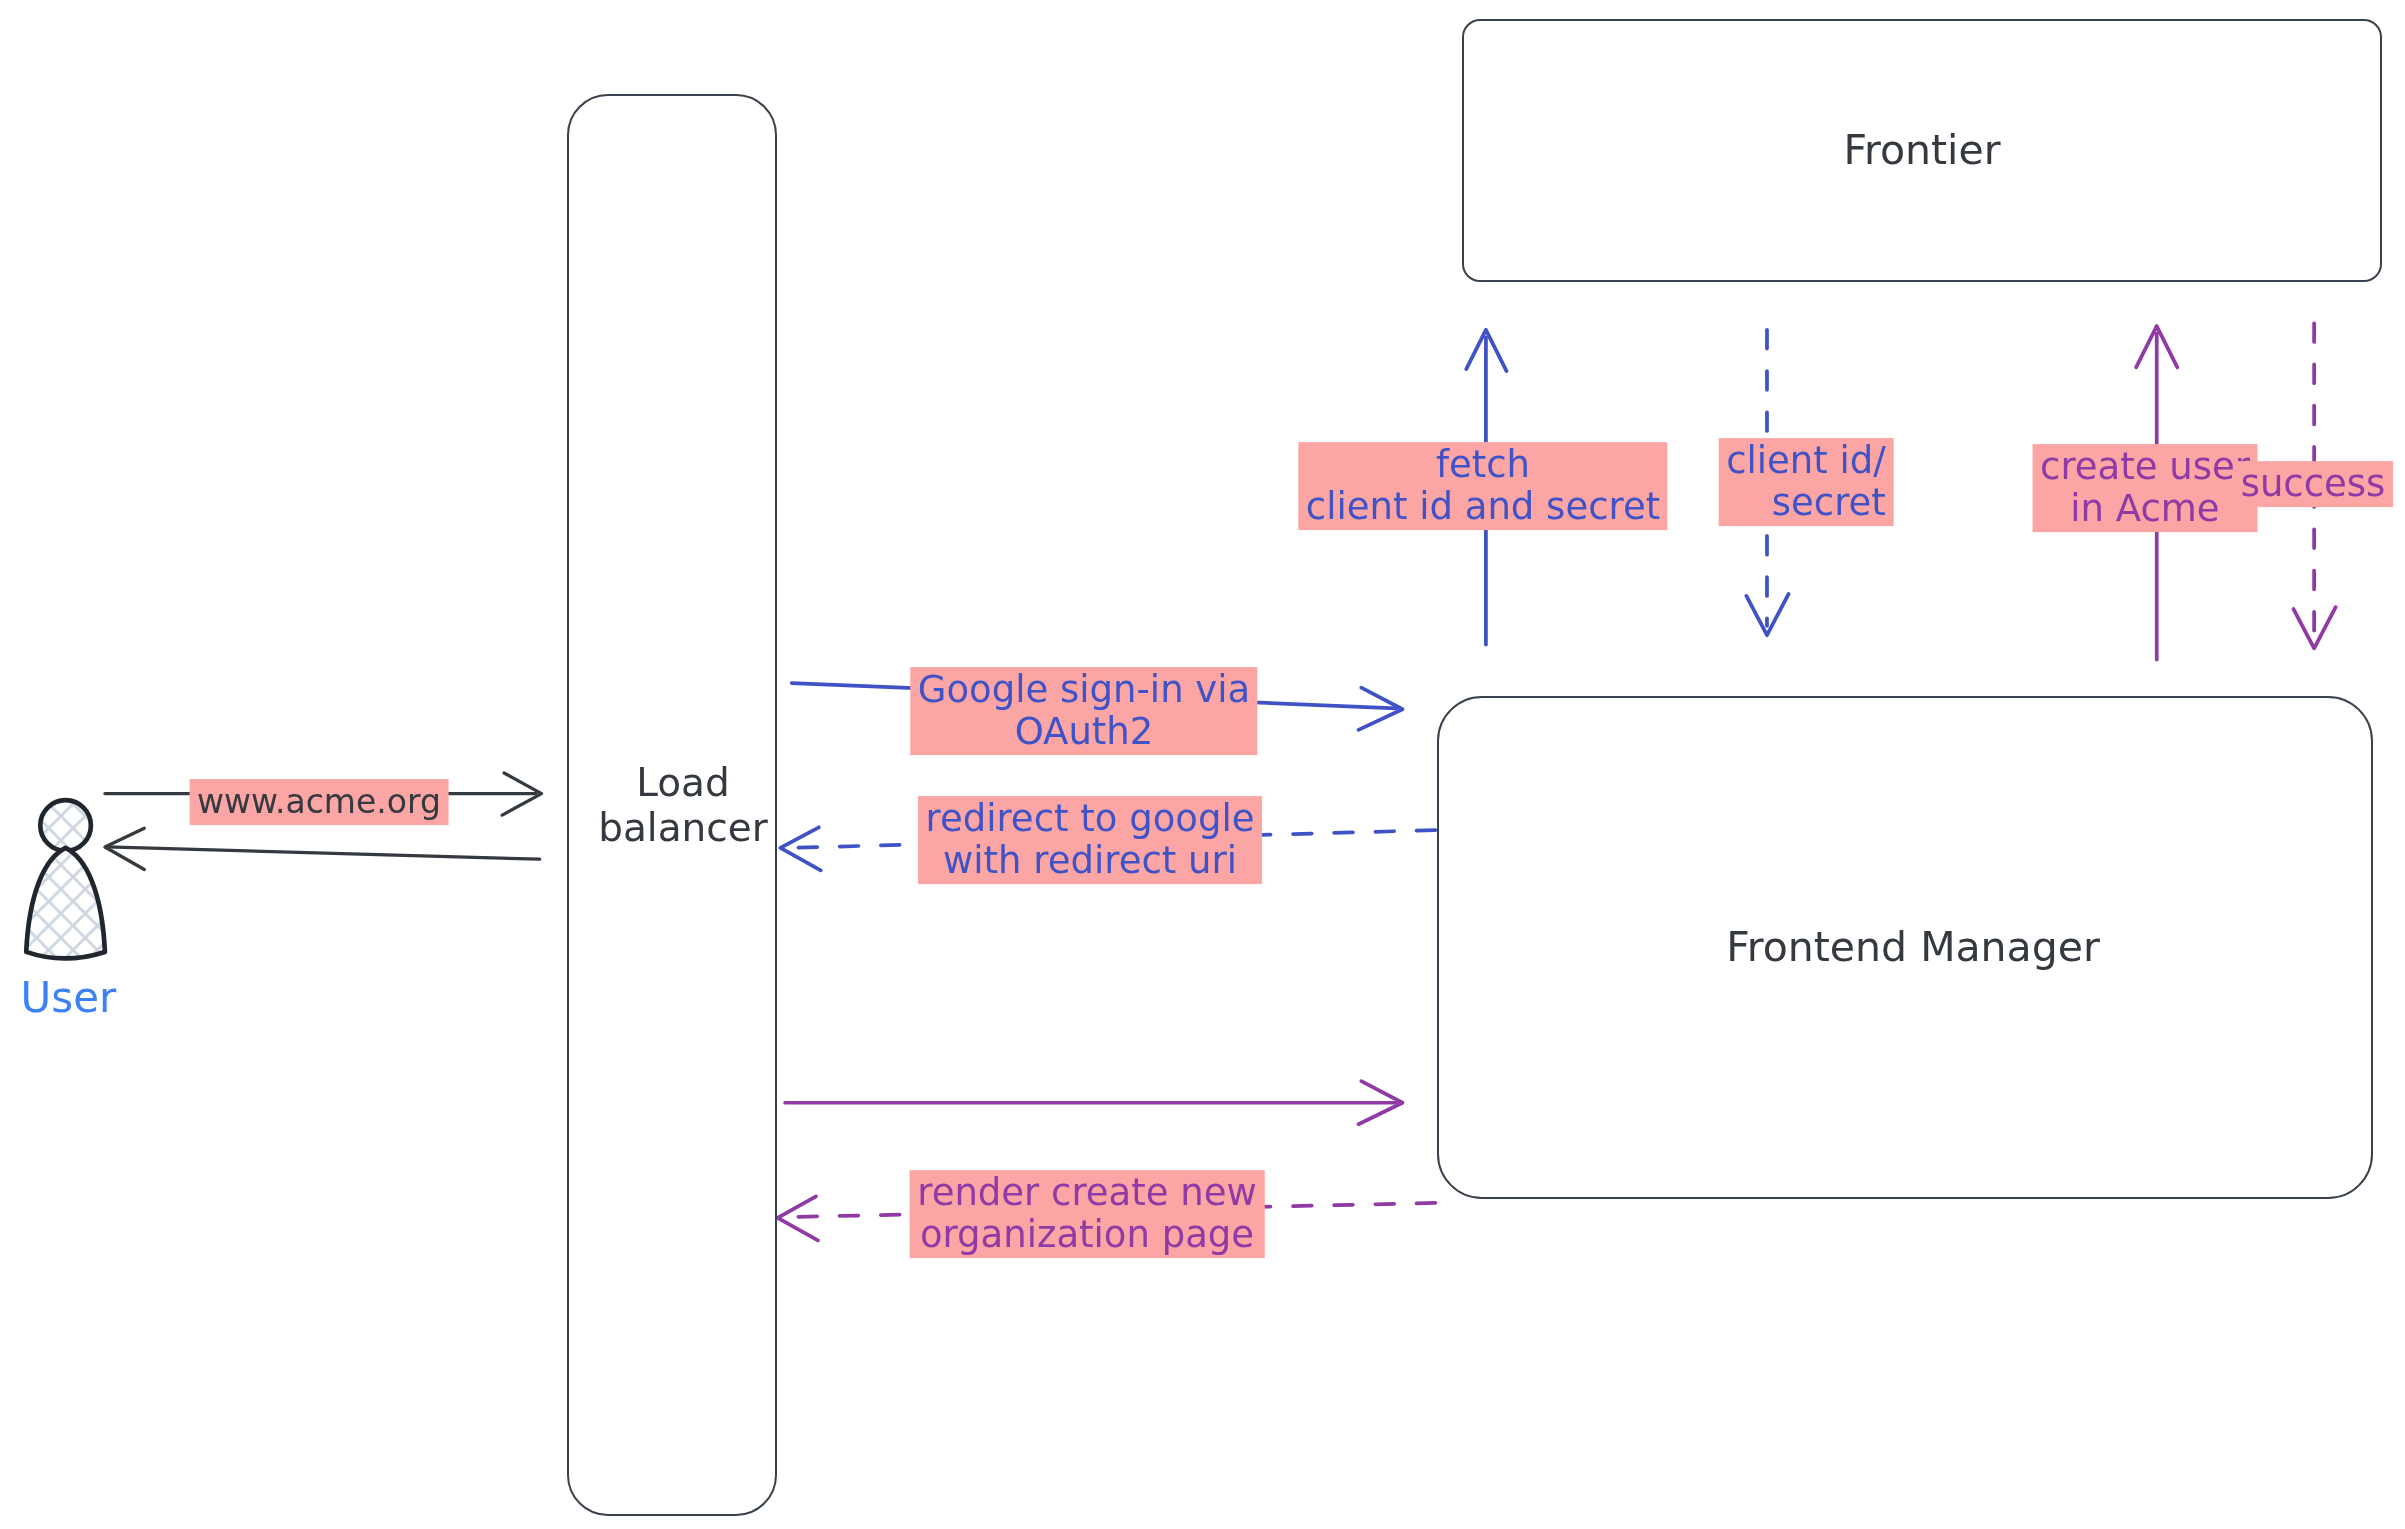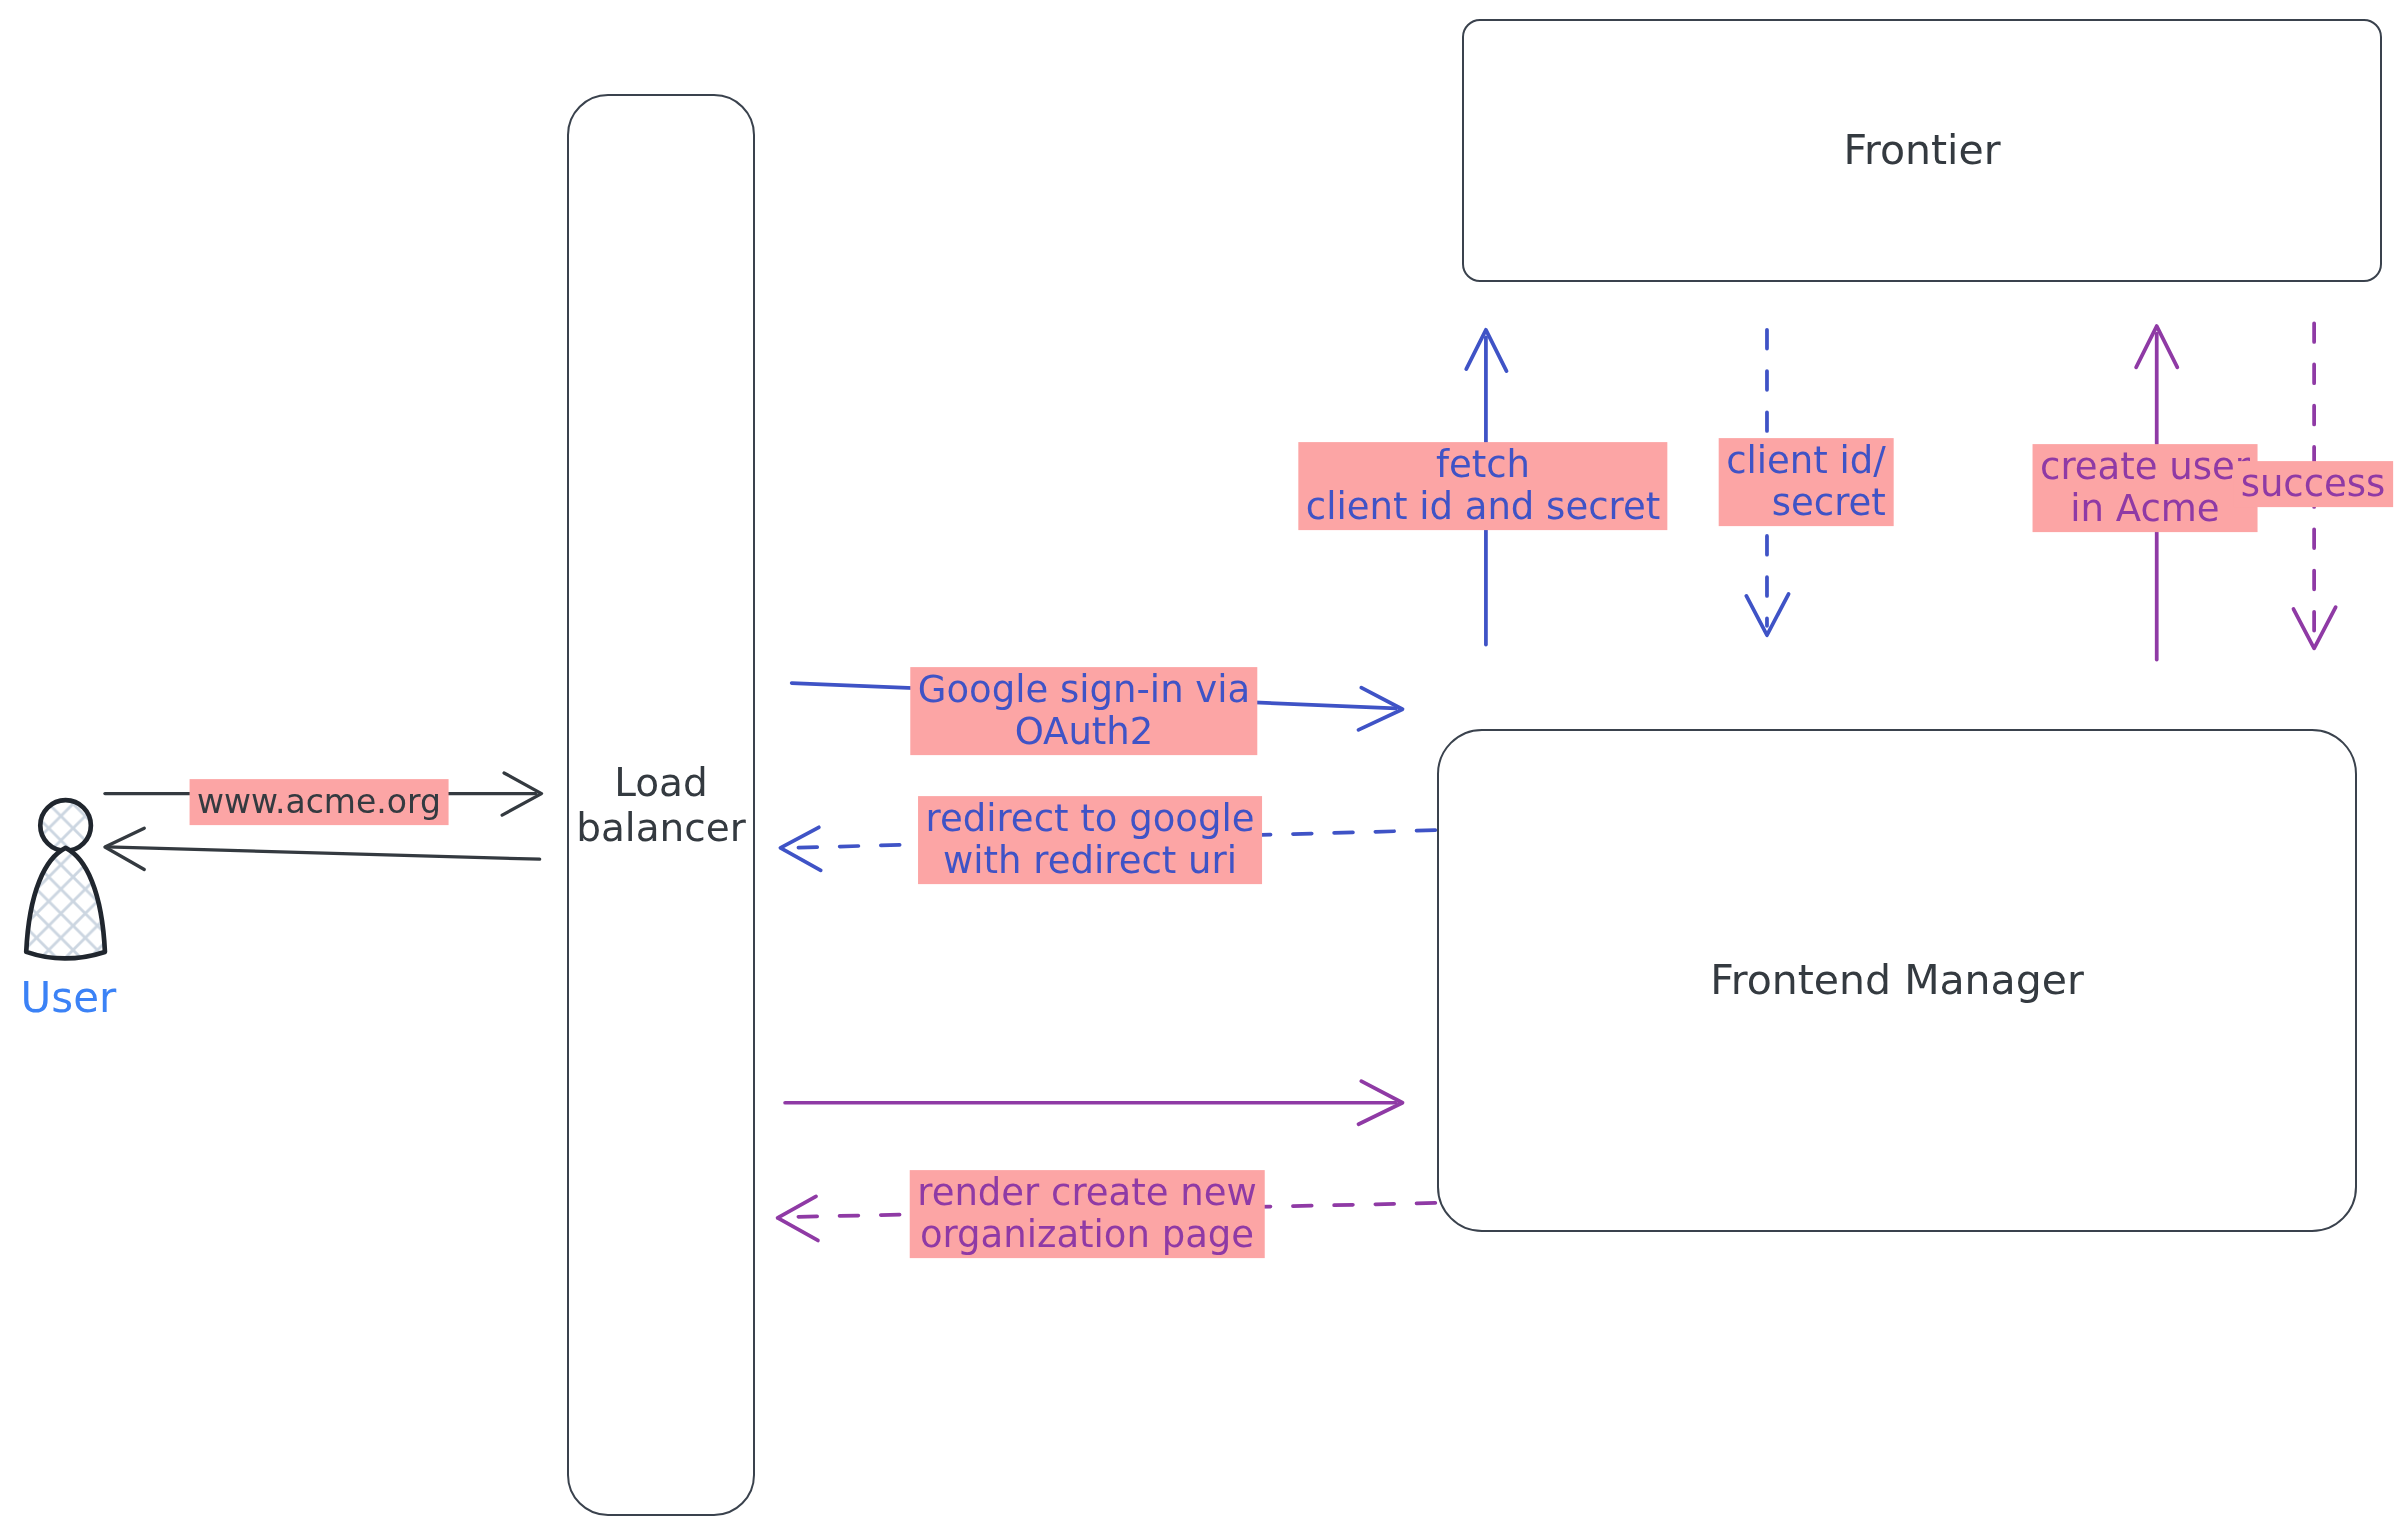--- a/index.html
+++ b/index.html
@@ -15,24 +15,24 @@
   .node{
     position:absolute;
     border:2.8px solid #3a424d;
     border-radius:45px;
     background:transparent;
     display:flex;align-items:center;justify-content:center;
     text-align:center;
     color:#343a40;
   }
   .node .nlabel{font-size:41px;line-height:49px;color:#343a40;}
-  #load-balancer{left:567px;top:94px;width:184px;height:1418px;border-radius:41px;}
+  #load-balancer{left:567px;top:94px;width:184px;height:1418px;border-radius:41px;padding-left:22px;}
   #load-balancer .nlabel{font-size:39px;line-height:45px;}
   #frontier{left:1462px;top:19px;width:916px;height:259px;border-radius:18px;}
-  #frontend-manager{left:1437px;top:729px;width:916px;height:499px;}
+  #frontend-manager{left:1437px;top:696px;width:916px;height:499px;padding-left:16px;}
   
   .alabel{
     position:absolute;
     transform:translate(-50%,-50%);
     background:#fca5a5;
     text-align:center;
     white-space:nowrap;
     padding:1.9px 7.5px;
     z-index:3;
   }

